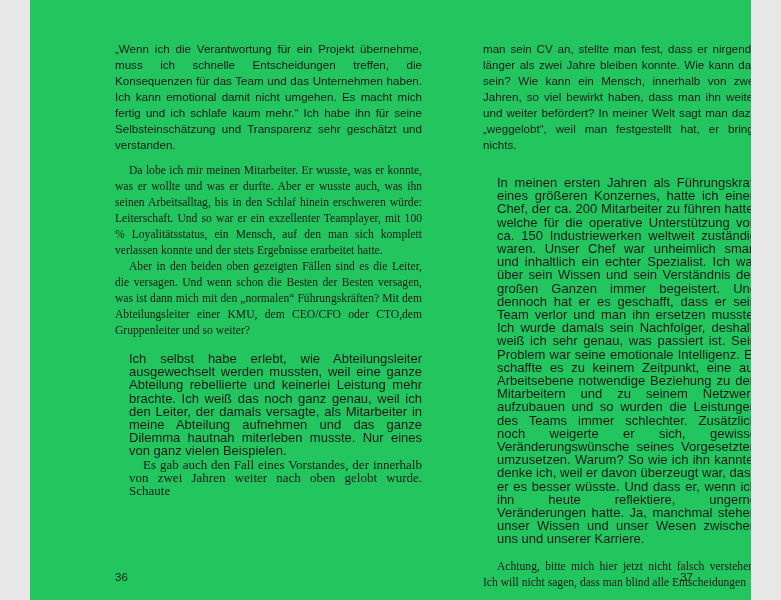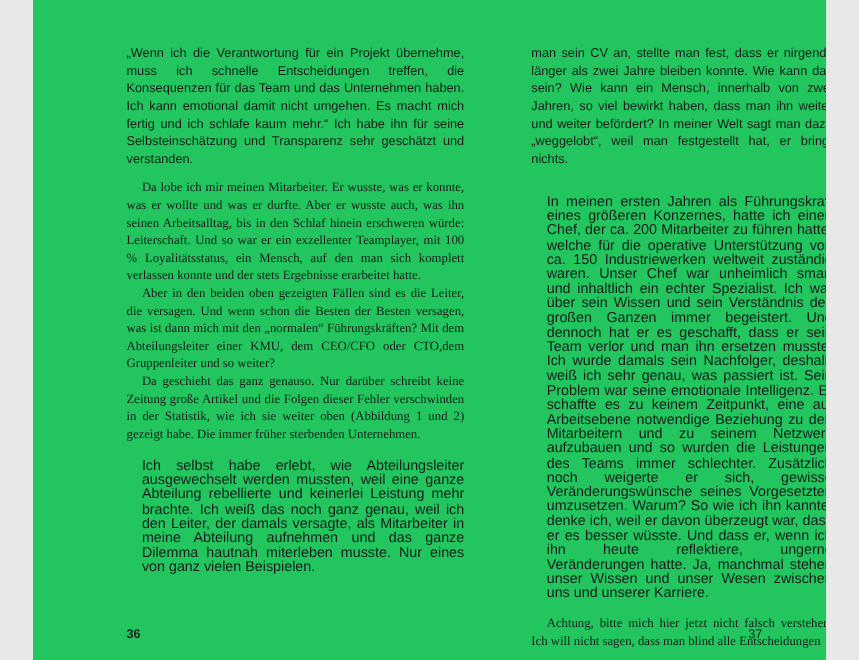--- a/index.html
+++ b/index.html
@@ -55,40 +55,39 @@
     text-align: justify;
   }
   .pagenum {
     position: absolute;
     bottom: 17px;
     font-size: 11.5px;
     color: #222222;
   }
   .pagenum-left {
     left: 85px;
-    font-weight: bold;
   }
   .pagenum-right {
     right: 58px;
   }
 </style>
 </head>
 <body>
 
 <div class="spread">
 
   <div class="col col-left">
     <p class="body">„Wenn ich die Verantwortung für ein Projekt übernehme, muss ich schnelle Entscheidungen treffen, die Konsequenzen für das Team und das Unternehmen haben. Ich kann emotional damit nicht umgehen. Es macht mich fertig und ich schlafe kaum mehr.“ Ich habe ihn für seine Selbsteinschätzung und Transparenz sehr geschätzt und verstanden.</p>
     <div class="gap"></div>
     <p class="body indent">Da lobe ich mir meinen Mitarbeiter. Er wusste, was er konnte, was er wollte und was er durfte. Aber er wusste auch, was ihn seinen Arbeitsalltag, bis in den Schlaf hinein erschweren würde: Leiterschaft. Und so war er ein exzellenter Teamplayer, mit 100 % Loyalitätsstatus, ein Mensch, auf den man sich komplett verlassen konnte und der stets Ergebnisse erarbeitet hatte.</p>
     <p class="body indent">Aber in den beiden oben gezeigten Fällen sind es die Leiter, die versagen. Und wenn schon die Besten der Besten versagen, was ist dann mich mit den „normalen“ Führungskräften? Mit dem Abteilungsleiter einer KMU, dem CEO/CFO oder CTO,dem Gruppenleiter und so weiter?</p>
-    <p class="body indent">Da geschieht das ganz genauso. Nur darüber schreibt keine Zeitung große Artikel und die Folgen dieser Fehler verschwinden in der Statistik, wie ich sie weiter oben (Abbildung 1 und 2) gezeigt habe. Die immer früher sterbenden Unternehmen.</p>
     <div class="gap-lg"></div>
     <div class="small-block">
       <p class="small">Ich selbst habe erlebt, wie Abteilungsleiter ausgewechselt werden mussten, weil eine ganze Abteilung rebellierte und keinerlei Leistung mehr brachte. Ich weiß das noch ganz genau, weil ich den Leiter, der damals versagte, als Mitarbeiter in meine Abteilung aufnehmen und das ganze Dilemma hautnah miterleben musste. Nur eines von ganz vielen Beispielen.</p>
+      <p class="small indent">Es gab auch den Fall eines Vorstandes, der innerhalb von zwei Jahren weiter nach oben gelobt wurde. Schaute</p>
     </div>
   </div>
 
   <div class="col col-right">
     <p class="body">man sein CV an, stellte man fest, dass er nirgends länger als zwei Jahre bleiben konnte. Wie kann das sein? Wie kann ein Mensch, innerhalb von zwei Jahren, so viel bewirkt haben, dass man ihn weiter und weiter befördert? In meiner Welt sagt man dazu „weggelobt“, weil man festgestellt hat, er bringt nichts.</p>
     <div class="gap"></div>
     <div class="gap-lg"></div>
     <div class="small-block">
       <p class="small">In meinen ersten Jahren als Führungskraft eines größeren Konzernes, hatte ich einen Chef, der ca. 200 Mitarbeiter zu führen hatte, welche für die operative Unterstützung von ca. 150 Industriewerken weltweit zuständig waren. Unser Chef war unheimlich smart und inhaltlich ein echter Spezialist. Ich war über sein Wissen und sein Verständnis des großen Ganzen immer begeistert. Und dennoch hat er es geschafft, dass er sein Team verlor und man ihn ersetzen musste. Ich wurde damals sein Nachfolger, deshalb weiß ich sehr genau, was passiert ist. Sein Problem war seine emotionale Intelligenz. Er schaffte es zu keinem Zeitpunkt, eine auf Arbeitsebene notwendige Beziehung zu den Mitarbeitern und zu seinem Netzwerk aufzubauen und so wurden die Leistungen des Teams immer schlechter. Zusätzlich noch weigerte er sich, gewisse Veränderungswünsche seines Vorgesetzten umzusetzen. Warum? So wie ich ihn kannte, denke ich, weil er davon überzeugt war, dass er es besser wüsste. Und dass er, wenn ich ihn heute reflektiere, ungerne Veränderungen hatte. Ja, manchmal stehen unser Wissen und unser Wesen zwischen uns und unserer Karriere.</p>
     </div>

